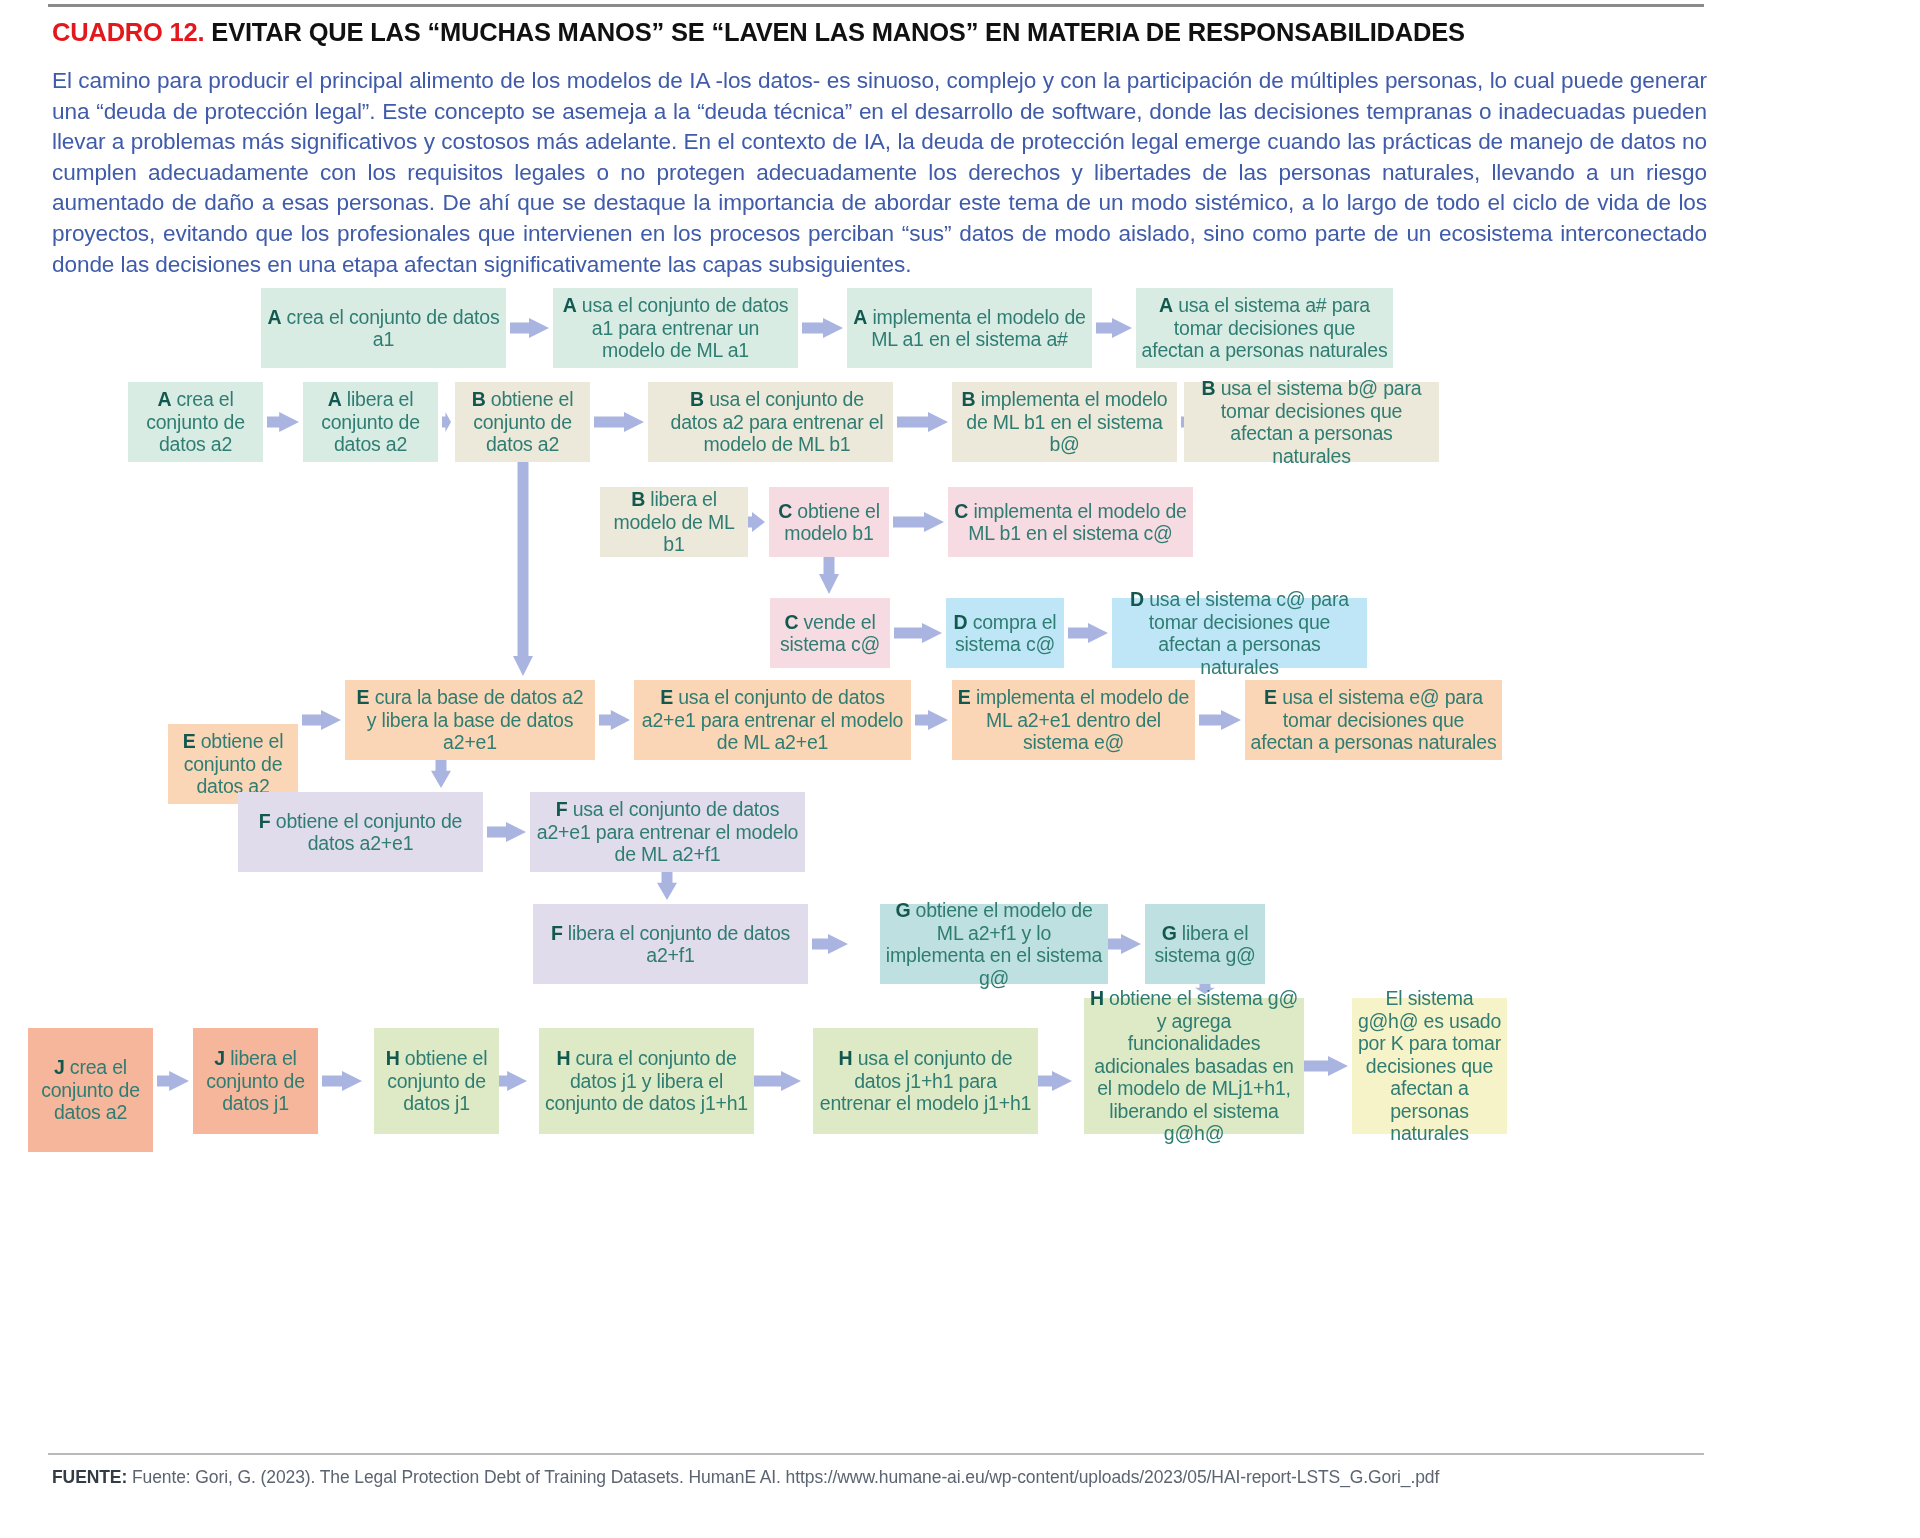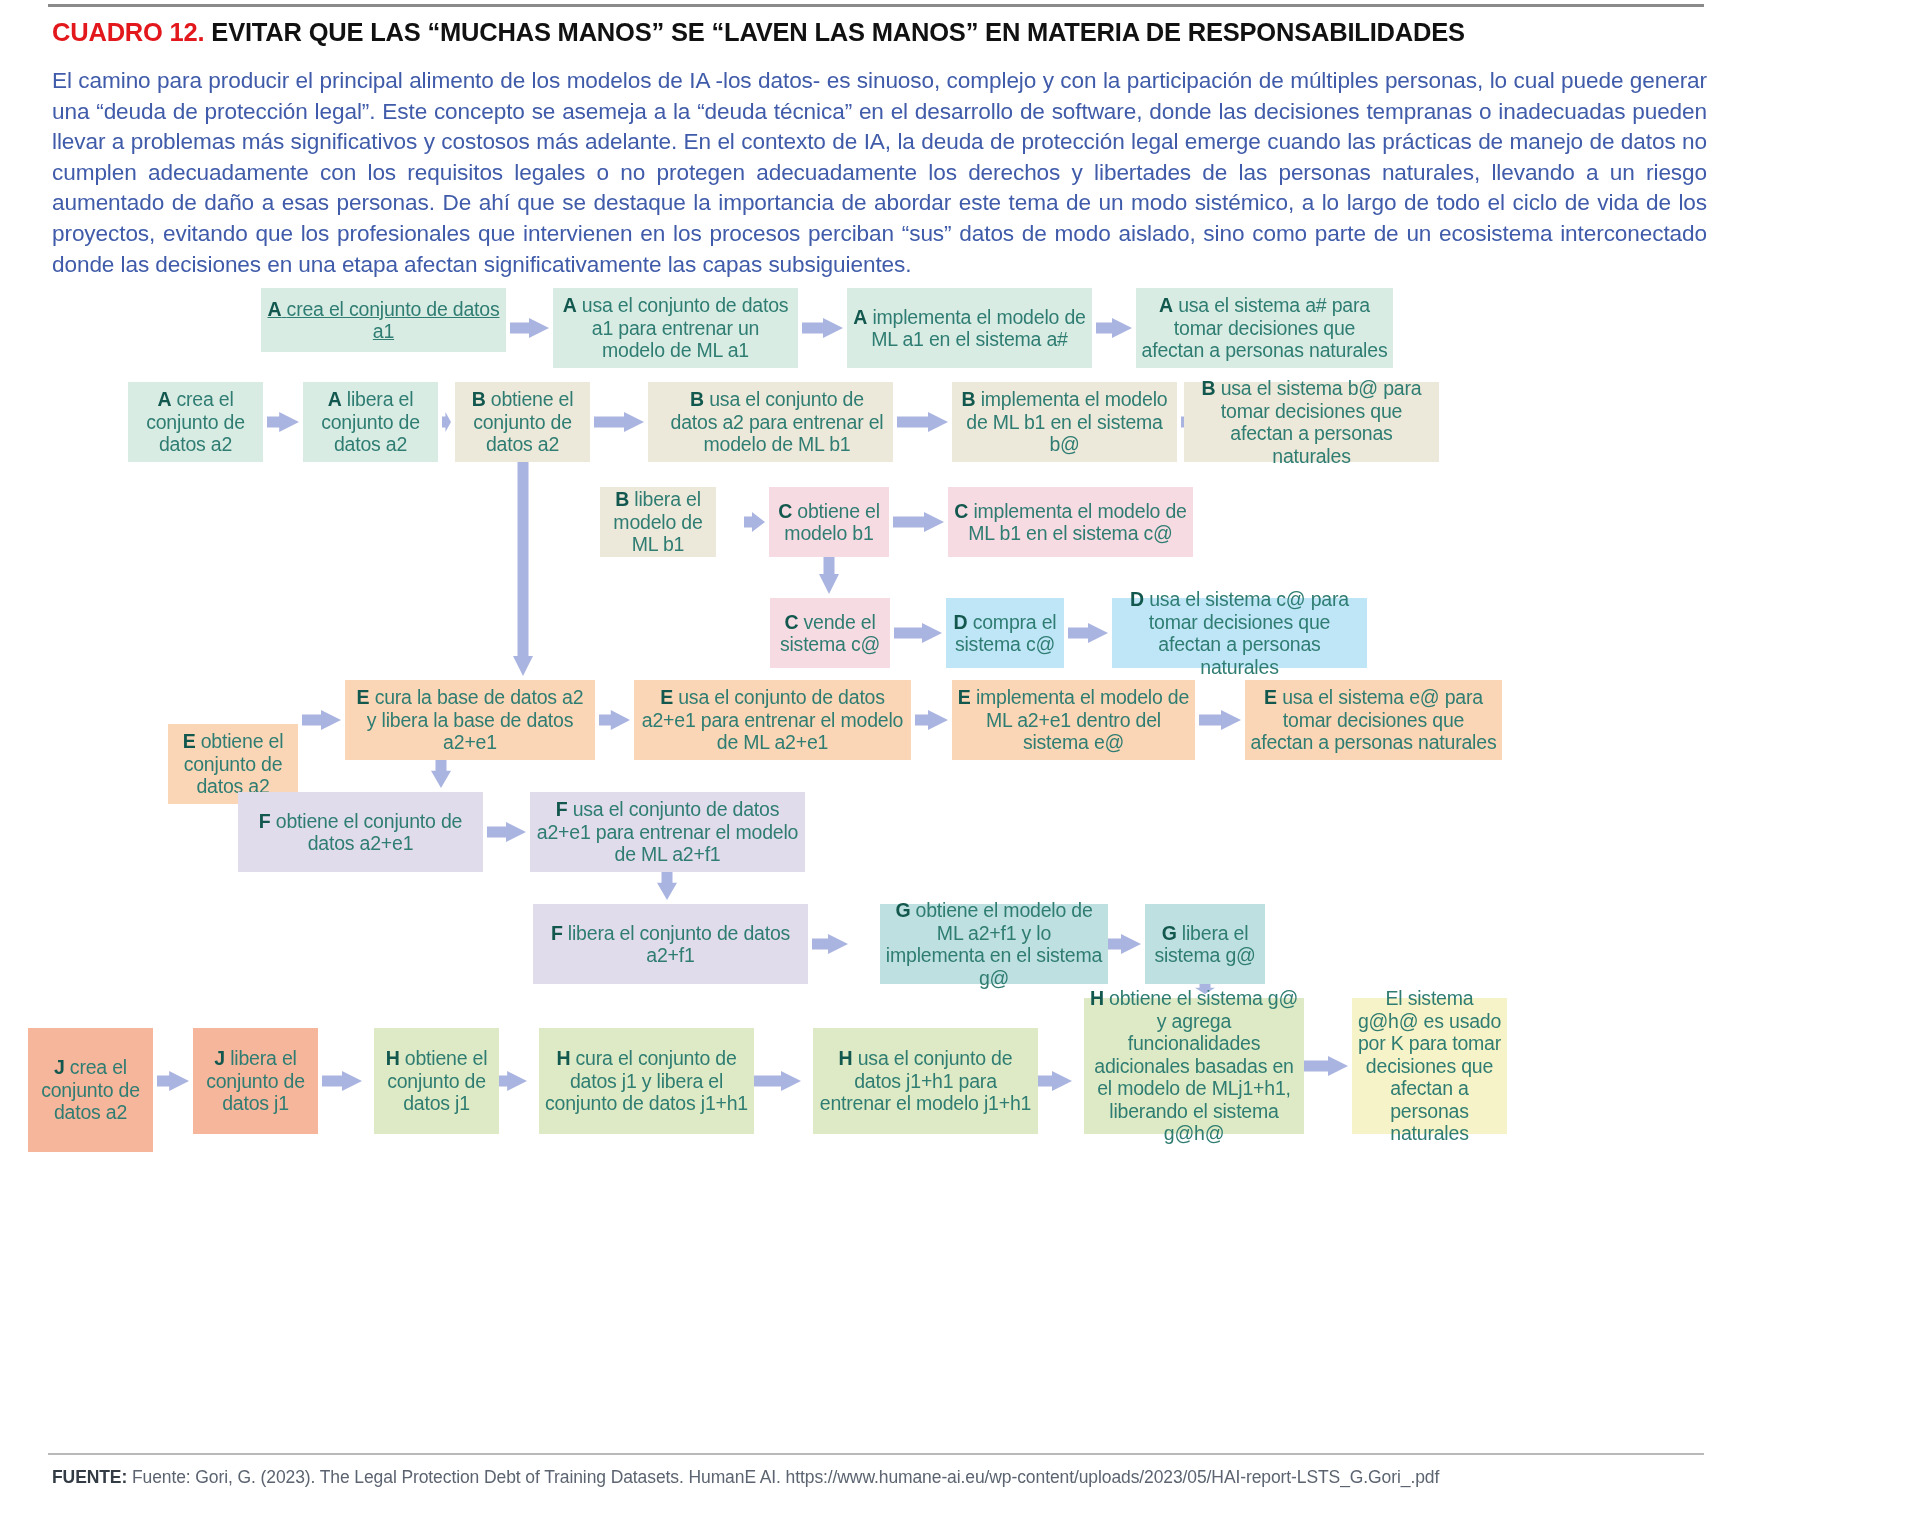--- a/index.html
+++ b/index.html
@@ -118,21 +118,21 @@
         <path d="M1096,662.5 L1121,662.5 L1121,658 L1141,668 L1121,678 L1121,673.5 L1096,673.5 Z" fill="#aab4e0"></path>
         <path d="M1199.5,708 L1199.5,711.8 L1195,711.8 L1205,718 L1215,711.8 L1210.5,711.8 L1210.5,708 Z" fill="#aab4e0"></path>
         <path d="M157,799.5 L169.16,799.5 L169.16,795 L189,805 L169.16,815 L169.16,810.5 L157,810.5 Z" fill="#aab4e0"></path>
         <path d="M322,799.5 L342,799.5 L342,795 L362,805 L342,815 L342,810.5 L322,810.5 Z" fill="#aab4e0"></path>
         <path d="M750,799.5 L781,799.5 L781,795 L801,805 L781,815 L781,810.5 L750,810.5 Z" fill="#aab4e0"></path>
         <path d="M495,799.5 L507.16,799.5 L507.16,795 L527,805 L507.16,815 L507.16,810.5 L495,810.5 Z" fill="#aab4e0"></path>
         <path d="M1034,799.5 L1052,799.5 L1052,795 L1072,805 L1052,815 L1052,810.5 L1034,810.5 Z" fill="#aab4e0"></path>
         <path d="M1300,784.5 L1328,784.5 L1328,780 L1348,790 L1328,800 L1328,795.5 L1300,795.5 Z" fill="#aab4e0"></path>
       </svg>
     <div id="node-layer">
-        <div class="node c-mint" style="left: 261px; top: 12px; width: 245px; height: 64px; text-decoration: underline;">
+        <div class="node c-mint" style="left: 261px; top: 12px; width: 245px; height: 80px;">
           <span class="txt"><b>A</b> <span>crea el conjunto de datos a1</span></span>
         </div>
         <div class="node c-mint" style="left: 553px; top: 12px; width: 245px; height: 80px;">
           <span class="txt"><b>A</b> <span>usa el conjunto de datos a1 para entrenar un modelo de ML a1</span></span>
         </div>
         <div class="node c-mint" style="left: 847px; top: 12px; width: 245px; height: 80px;">
           <span class="txt"><b>A</b> <span>implementa el modelo de ML a1 en el sistema a#</span></span>
         </div>
         <div class="node c-mint" style="left: 1136px; top: 12px; width: 257px; height: 80px;">
           <span class="txt"><b>A</b> <span>usa el sistema a# para tomar decisiones que afectan a personas naturales</span></span>
@@ -148,21 +148,21 @@
         </div>
         <div class="node c-cream" style="left: 648px; top: 106px; width: 245px; height: 80px; padding-left: 18px;">
           <span class="txt"><b>B</b> <span>usa el conjunto de datos a2 para entrenar el modelo de ML b1</span></span>
         </div>
         <div class="node c-cream" style="left: 952px; top: 106px; width: 225px; height: 80px;">
           <span class="txt"><b>B</b> <span>implementa el modelo de ML b1 en el sistema b@</span></span>
         </div>
         <div class="node c-cream" style="left: 1184px; top: 106px; width: 255px; height: 80px;">
           <span class="txt"><b>B</b> <span>usa el sistema b@ para tomar decisiones que afectan a personas naturales</span></span>
         </div>
-        <div class="node c-cream" style="left: 600px; top: 211px; width: 116px; height: 70px;">
+        <div class="node c-cream" style="left: 600px; top: 211px; width: 148px; height: 70px;">
           <span class="txt"><b>B</b> <span>libera el modelo de ML b1</span></span>
         </div>
         <div class="node c-pink" style="left: 769px; top: 211px; width: 120px; height: 70px;">
           <span class="txt"><b>C</b> <span>obtiene el modelo b1</span></span>
         </div>
         <div class="node c-pink" style="left: 948px; top: 211px; width: 245px; height: 70px;">
           <span class="txt"><b>C</b> <span>implementa el modelo de ML b1 en el sistema c@</span></span>
         </div>
         <div class="node c-pink" style="left: 770px; top: 322px; width: 120px; height: 70px;">
           <span class="txt"><b>C</b> <span>vende el sistema c@</span></span>

